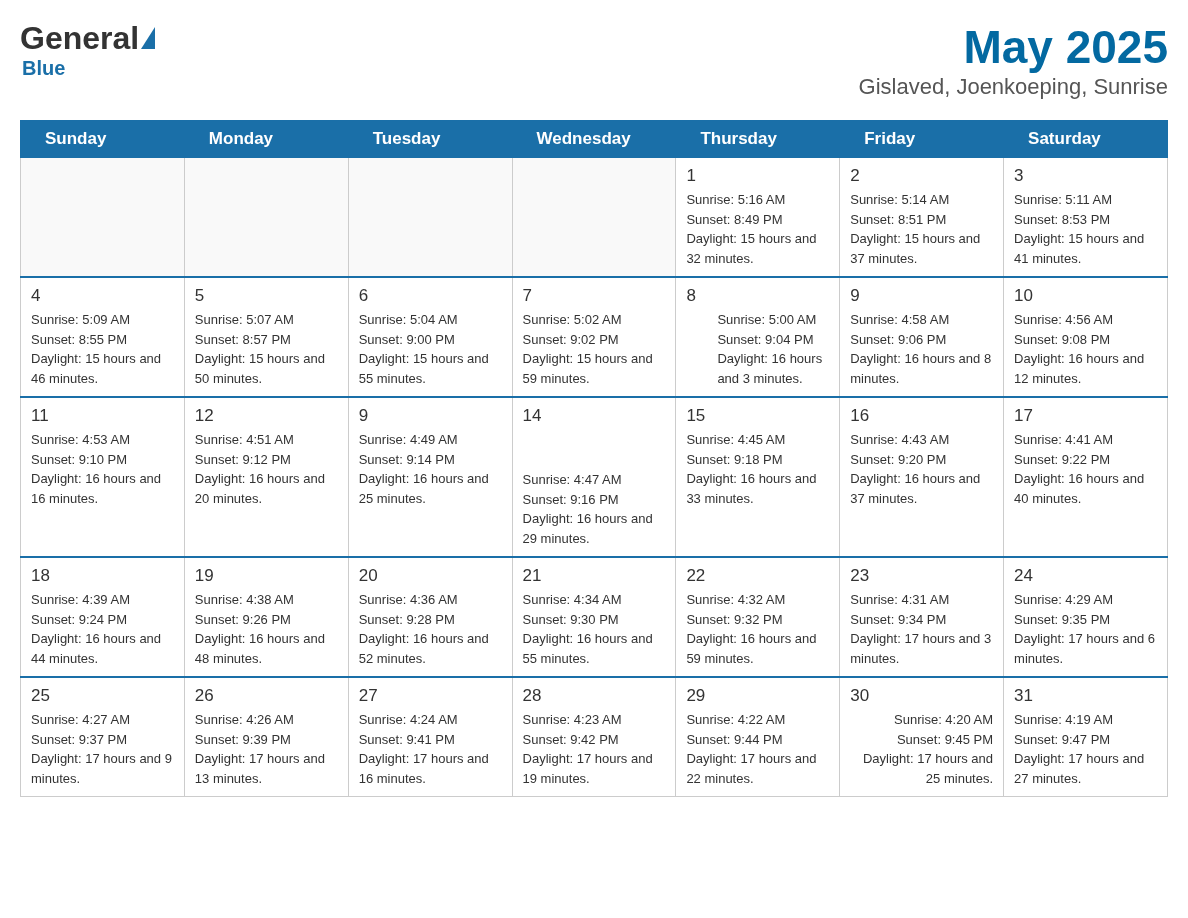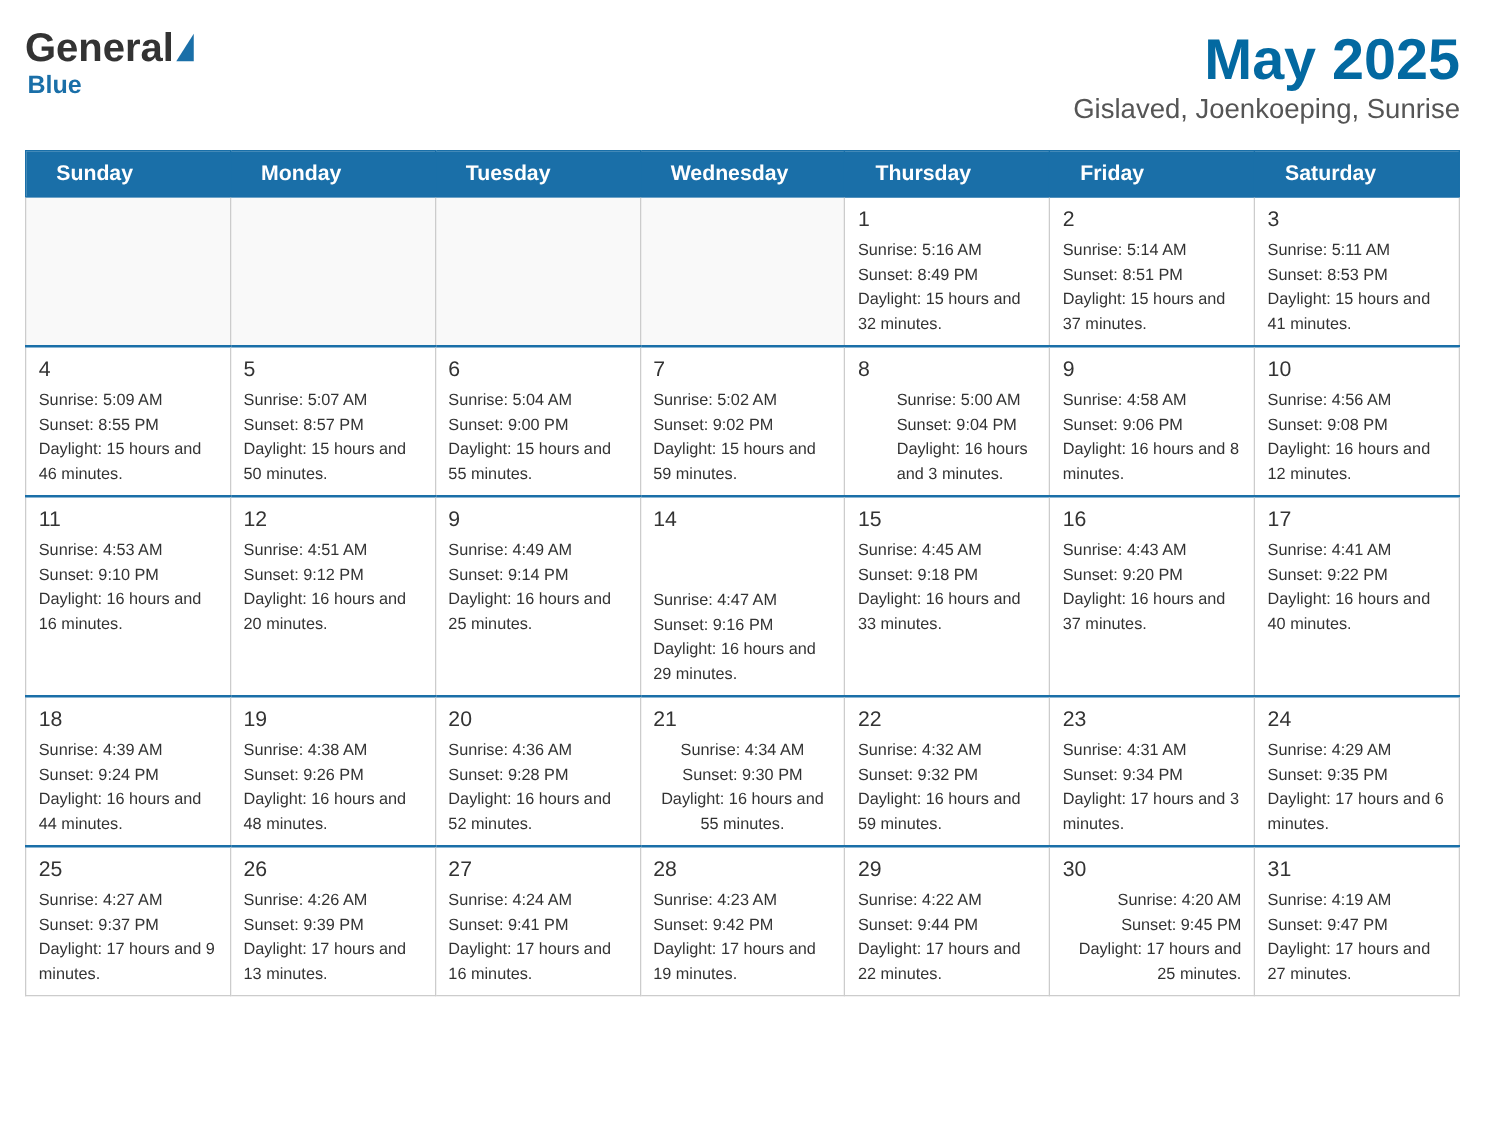--- a/index.html
+++ b/index.html
@@ -250,21 +250,21 @@
 Daylight: 16 hours and 48 minutes.</div>
         </td>
         <td>
           <div class="day-number">20</div>
           <div class="day-info" style="white-space: pre-line;">Sunrise: 4:36 AM
 Sunset: 9:28 PM
 Daylight: 16 hours and 52 minutes.</div>
         </td>
         <td>
           <div class="day-number">21</div>
-          <div class="day-info" style="white-space: pre-line; text-align: center;">Sunrise: 4:34 AM
+          <div class="day-info" style="white-space: pre-line;">Sunrise: 4:34 AM
 Sunset: 9:30 PM
 Daylight: 16 hours and 55 minutes.</div>
         </td>
         <td>
           <div class="day-number">22</div>
           <div class="day-info" style="white-space: pre-line;">Sunrise: 4:32 AM
 Sunset: 9:32 PM
 Daylight: 16 hours and 59 minutes.</div>
         </td>
         <td>

